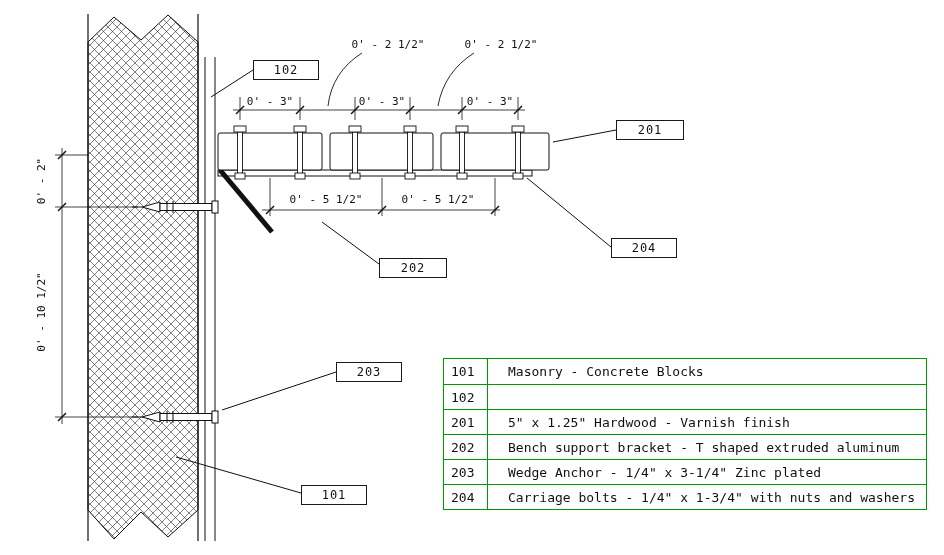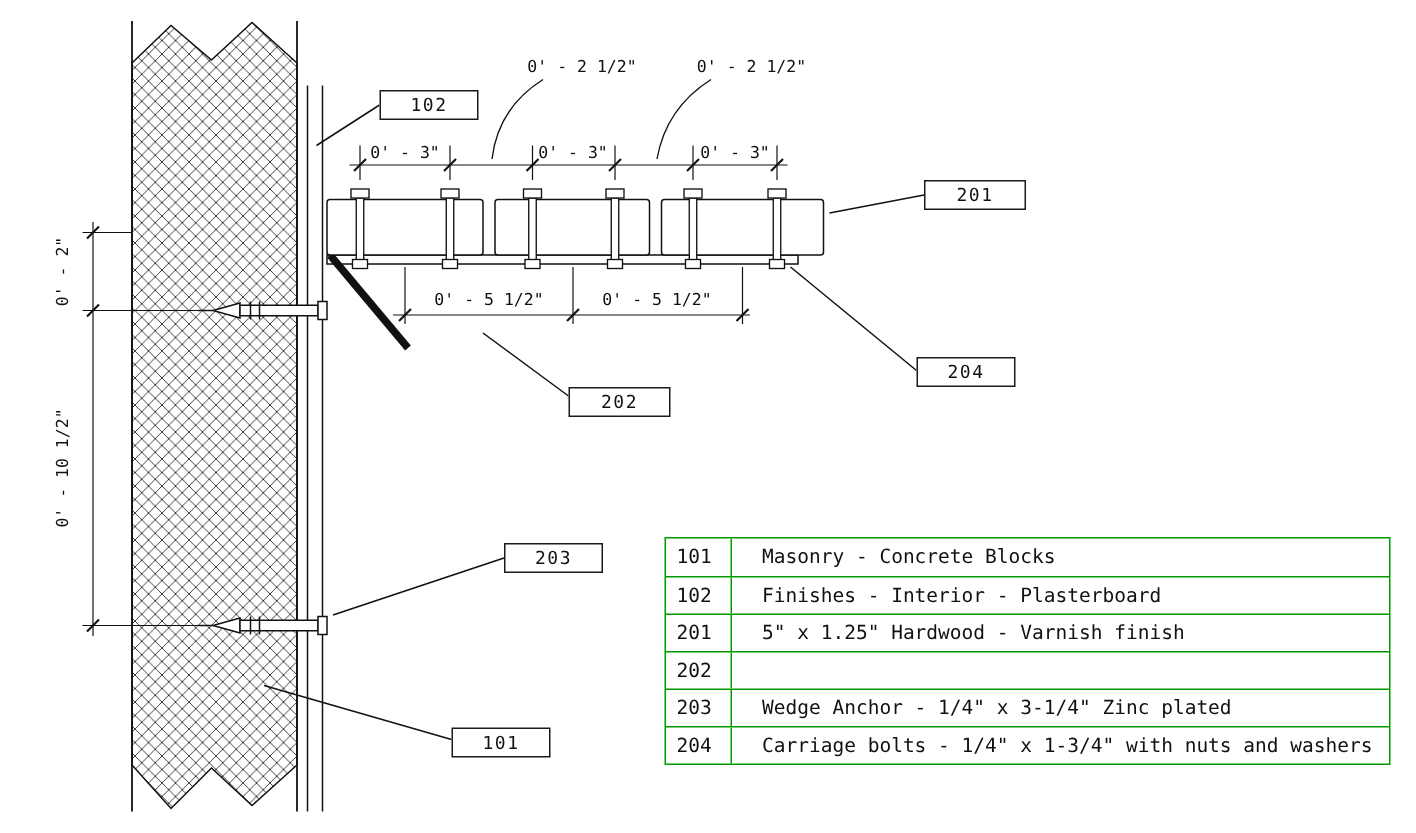--- a/index.html
+++ b/index.html
@@ -190,28 +190,28 @@
   <div class="callout" style="left:336px; top:362px;">203</div>
   <div class="callout" style="left:301px; top:485px;">101</div>
 
   <div class="legend">
     <div class="legend-row">
       <div class="legend-code">101</div>
       <div class="legend-desc">Masonry - Concrete Blocks</div>
     </div>
     <div class="legend-row">
       <div class="legend-code">102</div>
-      <div class="legend-desc">Finishes - Interior - Plasterboard</div>
     </div>
     <div class="legend-row">
       <div class="legend-code">201</div>
       <div class="legend-desc">5" x 1.25" Hardwood - Varnish finish</div>
     </div>
     <div class="legend-row">
       <div class="legend-code">202</div>
+      <div class="legend-desc">Bench support bracket - T shaped extruded aluminum</div>
     </div>
     <div class="legend-row">
       <div class="legend-code">203</div>
       <div class="legend-desc">Wedge Anchor - 1/4" x 3-1/4" Zinc plated</div>
     </div>
     <div class="legend-row">
       <div class="legend-code">204</div>
       <div class="legend-desc">Carriage bolts - 1/4" x 1-3/4" with nuts and washers</div>
     </div>
   </div>

